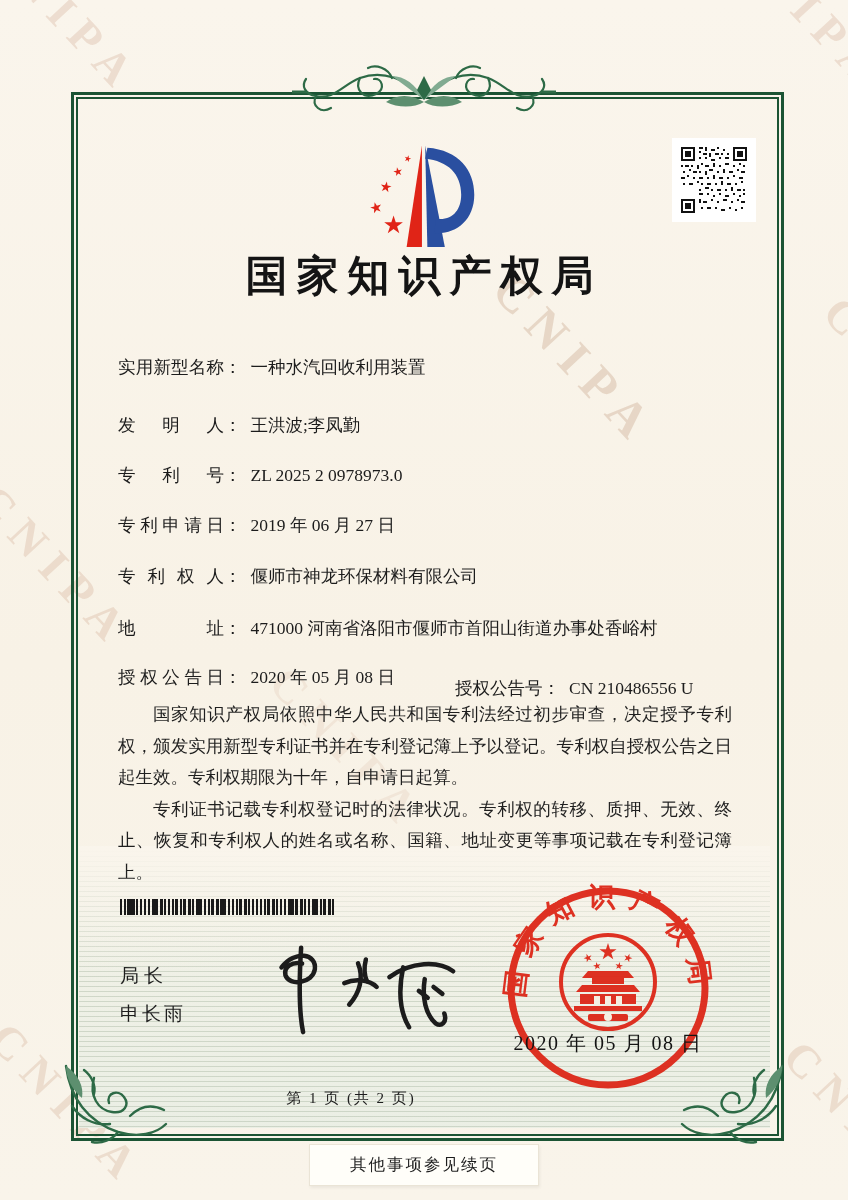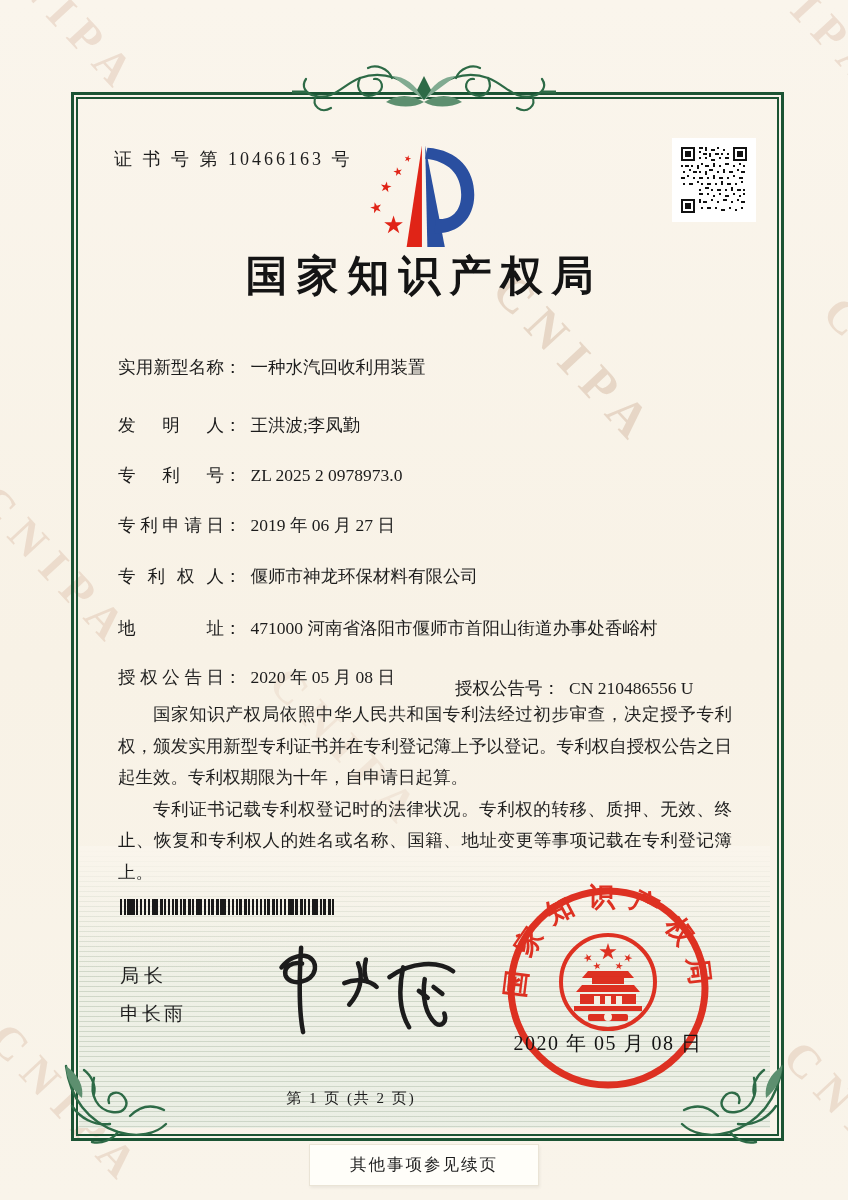--- a/index.html
+++ b/index.html
@@ -118,21 +118,20 @@
       <path d="M8,6 C12,38 30,62 60,72 C80,78 98,74 108,64"></path>
       <path d="M36,18 C31,36 40,50 54,52 C66,54 72,45 66,37 C60,29 48,33 51,43"></path>
       <path d="M14,46 C22,58 36,66 52,64"></path>
       <path d="M72,56 C82,46 94,44 106,50"></path>
       <path d="M26,10 C34,16 38,26 36,34"></path>
       <path d="M60,72 C54,80 44,84 34,82"></path>
     </g>
     <path d="M8,6 C20,14 26,26 24,38 C14,30 8,18 8,6 Z" fill="#5d8f6f"></path>
   </svg>
 
-  <div class="cert-no">证 书 号 第 10466163 号</div>
 
   <svg class="logo" viewBox="0 0 120 110">
     <defs>
       <path id="st" d="M0,-1 L0.2245,-0.309 0.951,-0.309 0.363,0.118 0.588,0.809 0,0.382 -0.588,0.809 -0.363,0.118 -0.951,-0.309 -0.2245,-0.309 Z"></path>
     </defs>
     <g fill="#e02417">
       <use href="#st" transform="translate(33,80) scale(9)"></use>
       <use href="#st" transform="translate(17,64) scale(5.4) rotate(-15)"></use>
       <use href="#st" transform="translate(26,45) scale(5.2) rotate(10)"></use>
       <use href="#st" transform="translate(37,31) scale(4.2) rotate(-12)"></use>

